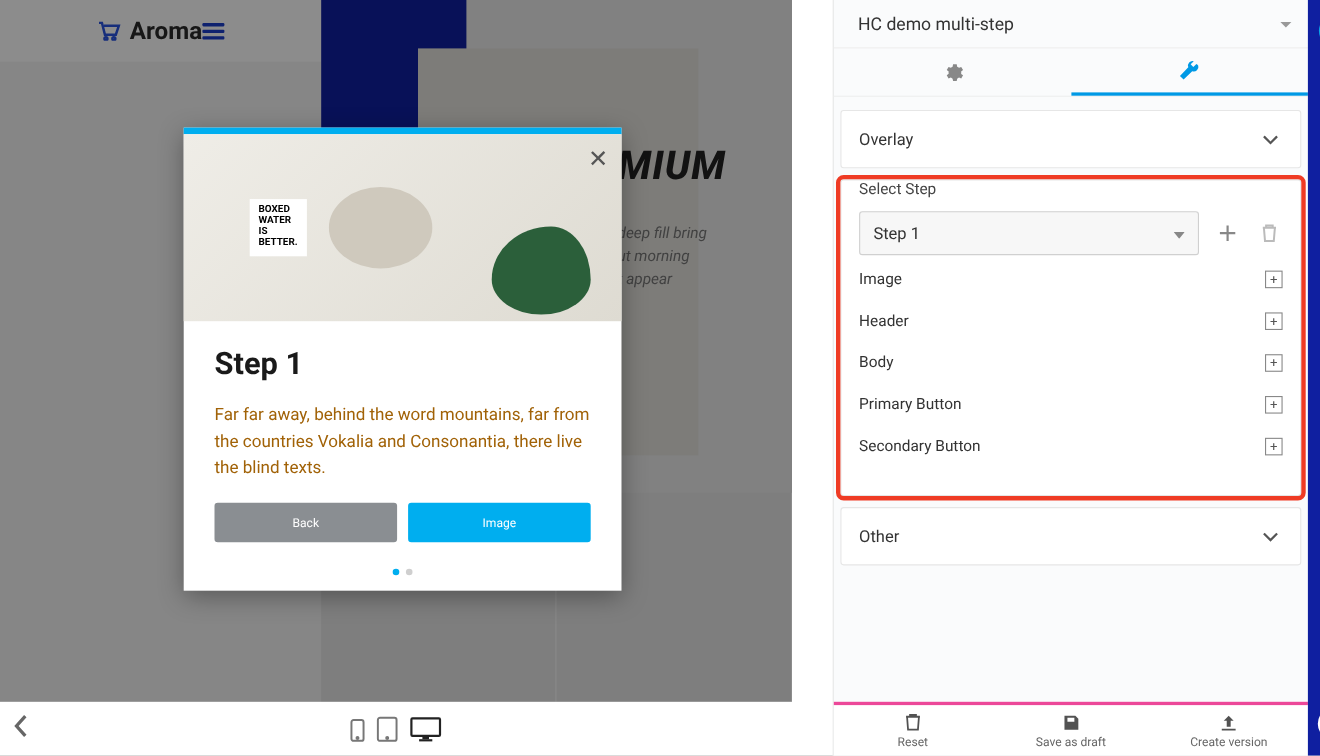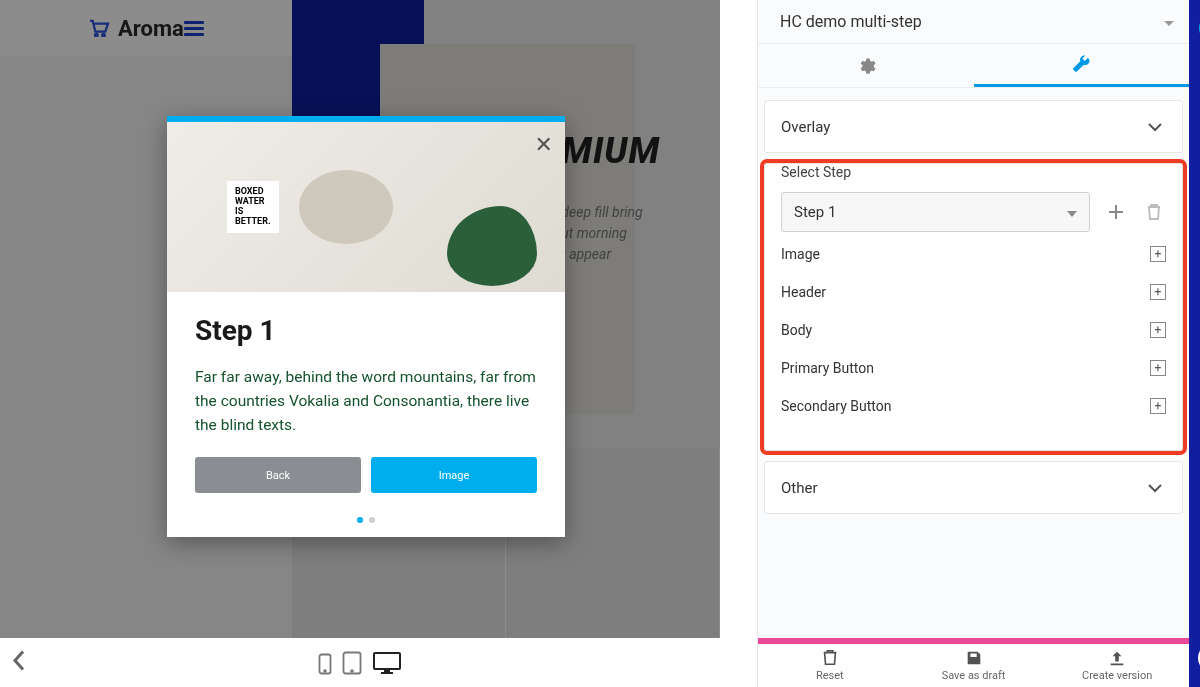--- a/index.html
+++ b/index.html
@@ -34,21 +34,21 @@
 
 .modal { position: absolute; left: 167px; top: 116px; width: 398px; background: #fff; box-shadow: 0 6px 22px rgba(0,0,0,0.35); z-index: 3; }
 .modal-topbar { height: 6px; background: #00AEEF; }
 .modal-img { height: 170px; background: linear-gradient(135deg, #efede7 0%, #dedbd2 100%); display: flex; align-items: center; justify-content: flex-start; padding-left: 60px; position: relative; }
 .modal-close { position: absolute; right: 12px; top: 10px; font-size: 22px; color: #555; cursor: pointer; }
 .boxed { background: #fff; padding: 6px 8px; font-size: 9px; font-weight: 700; line-height: 1.1; }
 .hat { width: 94px; height: 74px; border-radius: 50%; background: #cfc9bd; margin-left: 20px; }
 .leaf { position: absolute; right: 28px; bottom: 6px; width: 90px; height: 80px; background: #2b5f3a; border-radius: 60% 40% 50% 50% / 60% 60% 40% 40%; }
 .modal-body { padding: 22px 28px 14px; }
 .modal-title { font-size: 28px; font-weight: 700; color: #1a1a1a; margin-bottom: 18px; }
-.modal-text { font-size: 15.5px; color: #14532d; line-height: 1.55; }
+.modal-text { font-size: 15.5px; color: #a16207; line-height: 1.55; }
 .modal-btns { display: flex; gap: 10px; padding: 6px 28px 18px; }
 .modal-btns button { flex: 1; height: 36px; border: none; border-radius: 3px; font-size: 11px; cursor: pointer; color: #fff; }
 .btn-back { background: #8a8e92; }
 .btn-next { background: #00AEEF; }
 .dots { display: flex; gap: 6px; justify-content: center; padding: 6px 0 14px; }
 .dot { width: 6px; height: 6px; border-radius: 50%; background: #cfcfcf; }
 .dot.active { background: #00AEEF; }
 
 
 .editor { flex: 0 0 432px; height: 100%; background: #fafbfc; border-left: 1px solid #e6e6e6; display: flex; flex-direction: column; margin-left: 37px; }
@@ -68,21 +68,21 @@
 .panel-head .chev { font-size: 16px; color: #555; }
 .panel-body { padding: 0 16px 14px; }
 .lbl { font-size: 14px; color: #444; margin-bottom: 12px; display: block; }
 .select-row { display: flex; align-items: center; gap: 14px; margin-bottom: 14px; }
 .select { flex: 1; height: 40px; border: 1px solid #d0d0d0; border-radius: 3px; background: #f7f7f7; display: flex; align-items: center; padding: 0 12px; font-size: 15px; color: #333; }
 .select .caret { margin-left: auto; color: #888; }
 .iconbtn { width: 24px; height: 24px; display: flex; align-items: center; justify-content: center; color: #888; cursor: pointer; }
 .sub-item { height: 38px; display: flex; align-items: flex-start; justify-content: space-between; font-size: 14px; color: #333; }
 .plusbox { width: 16px; height: 16px; border: 1px solid #888; display: flex; align-items: center; justify-content: center; font-size: 12px; color: #555; cursor: pointer; }
 
-.ed-footer { height: 49px; border-top: 6px solid #ec4899; display: flex; background: #fff; }
+.ed-footer { height: 49px; border-top: 3px solid #ec4899; display: flex; background: #fff; }
 .ed-footer .action { flex: 1; display: flex; flex-direction: column; align-items: center; justify-content: center; gap: 2px; cursor: pointer; }
 .ed-footer .action svg { width: 18px; height: 18px; color: #525252; }
 .ed-footer .action span { font-size: 11px; color: #666; }
 
 
 .ribbon { flex: 0 0 48px; height: 100%; background: #0f1fa0; display: flex; flex-direction: column; align-items: center; justify-content: space-between; padding: 14px 0; }
 .bubble { width: 28px; height: 28px; border-radius: 50%; background: #0aa6e8; display: flex; align-items: center; justify-content: center; }
 .bubble svg { width: 14px; height: 14px; color: #fff; }
 .ribbon-chev { color: #fff; cursor: pointer; }
 .avatar { width: 30px; height: 30px; border-radius: 50%; background: radial-gradient(circle at 40% 30%, #e8c7a8 0%, #c6936b 60%), #7a4f34; border: 2px solid #fff; }

